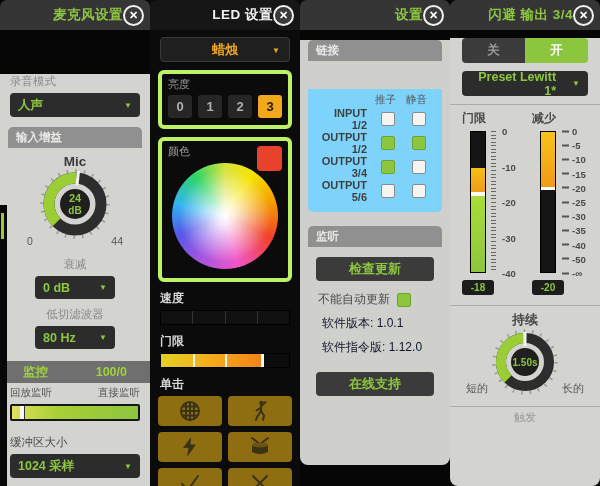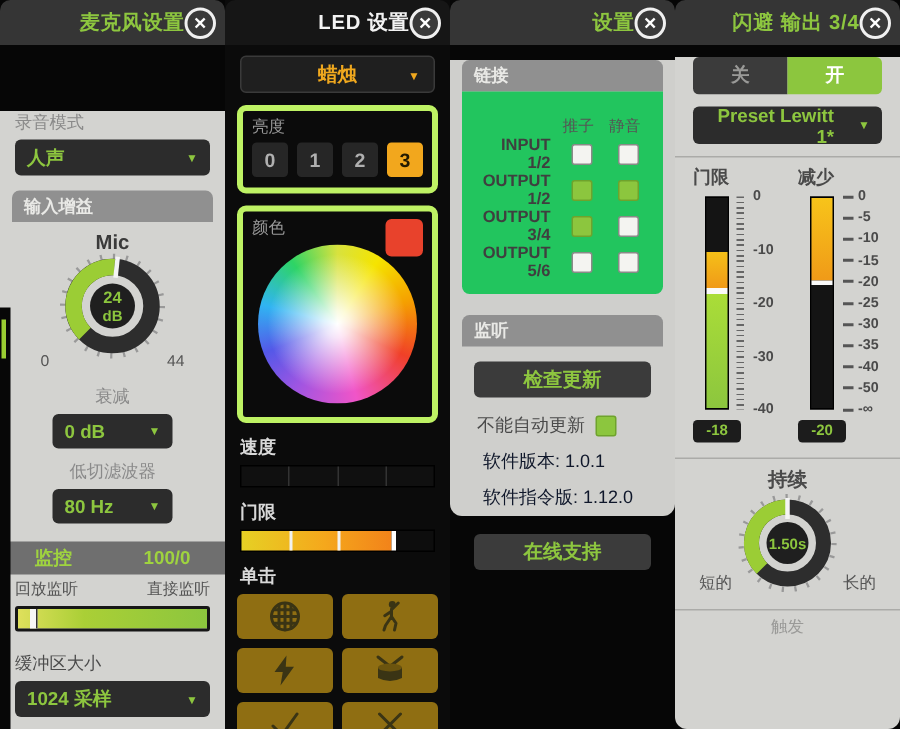--- a/index.html
+++ b/index.html
@@ -59,22 +59,22 @@
   .tmark{position:absolute;top:0;bottom:0;width:3px;background:#ffffff;}
   .clickgrid{display:grid;grid-template-columns:1fr 1fr;gap:6px;margin:3px 8px 0;}
   .clickbtn{height:30px;background:#8f6e12;border-radius:4px;display:flex;align-items:center;
      justify-content:center;cursor:pointer;}
   .clickbtn svg{width:24px;height:24px;}
   .ic{stroke:#3a3414;fill:none;stroke-width:2;stroke-linecap:round;stroke-linejoin:round;}
   .icf{fill:#3a3414;stroke:none;}
 
   
   #p-set{left:300px;}
-  #p-set .litebody{height:304px;background:#cfcfcc;}
-  .linkbody{background:#22c55e;border-radius:0 0 5px 5px;padding:16px 8px 9px;}
+  #p-set .litebody{height:425px;background:#cfcfcc;}
+  .linkbody{background:#7dd3fc;border-radius:0 0 5px 5px;padding:4px 8px 9px;margin-top:28px;}
   .colhdrs{display:flex;justify-content:flex-end;color:#555;font-size:10.5px;padding-right:2px;}
   .colhdrs span{width:31px;text-align:center;}
   .lrow{display:flex;align-items:center;height:24px;}
   .lrow .llab{flex:1;text-align:right;color:#3f3f3f;font-weight:bold;font-size:11px;padding-right:5px;}
   .cbwrap{width:31px;display:flex;justify-content:center;}
   .cb{width:14px;height:14px;border:1px solid #8a8a88;background:#f4f4f1;border-radius:2px;cursor:pointer;}
   .cb.on{background:#8cc63e;border-color:#6fa32c;}
   .dkbtn{margin:0 8px;height:24px;background:#3b3b3b;border-radius:4px;color:#8dc63f;font-weight:bold;
      font-size:13px;display:flex;align-items:center;justify-content:center;cursor:pointer;}
   .auprow{display:flex;align-items:center;margin:10px 10px 0;}

